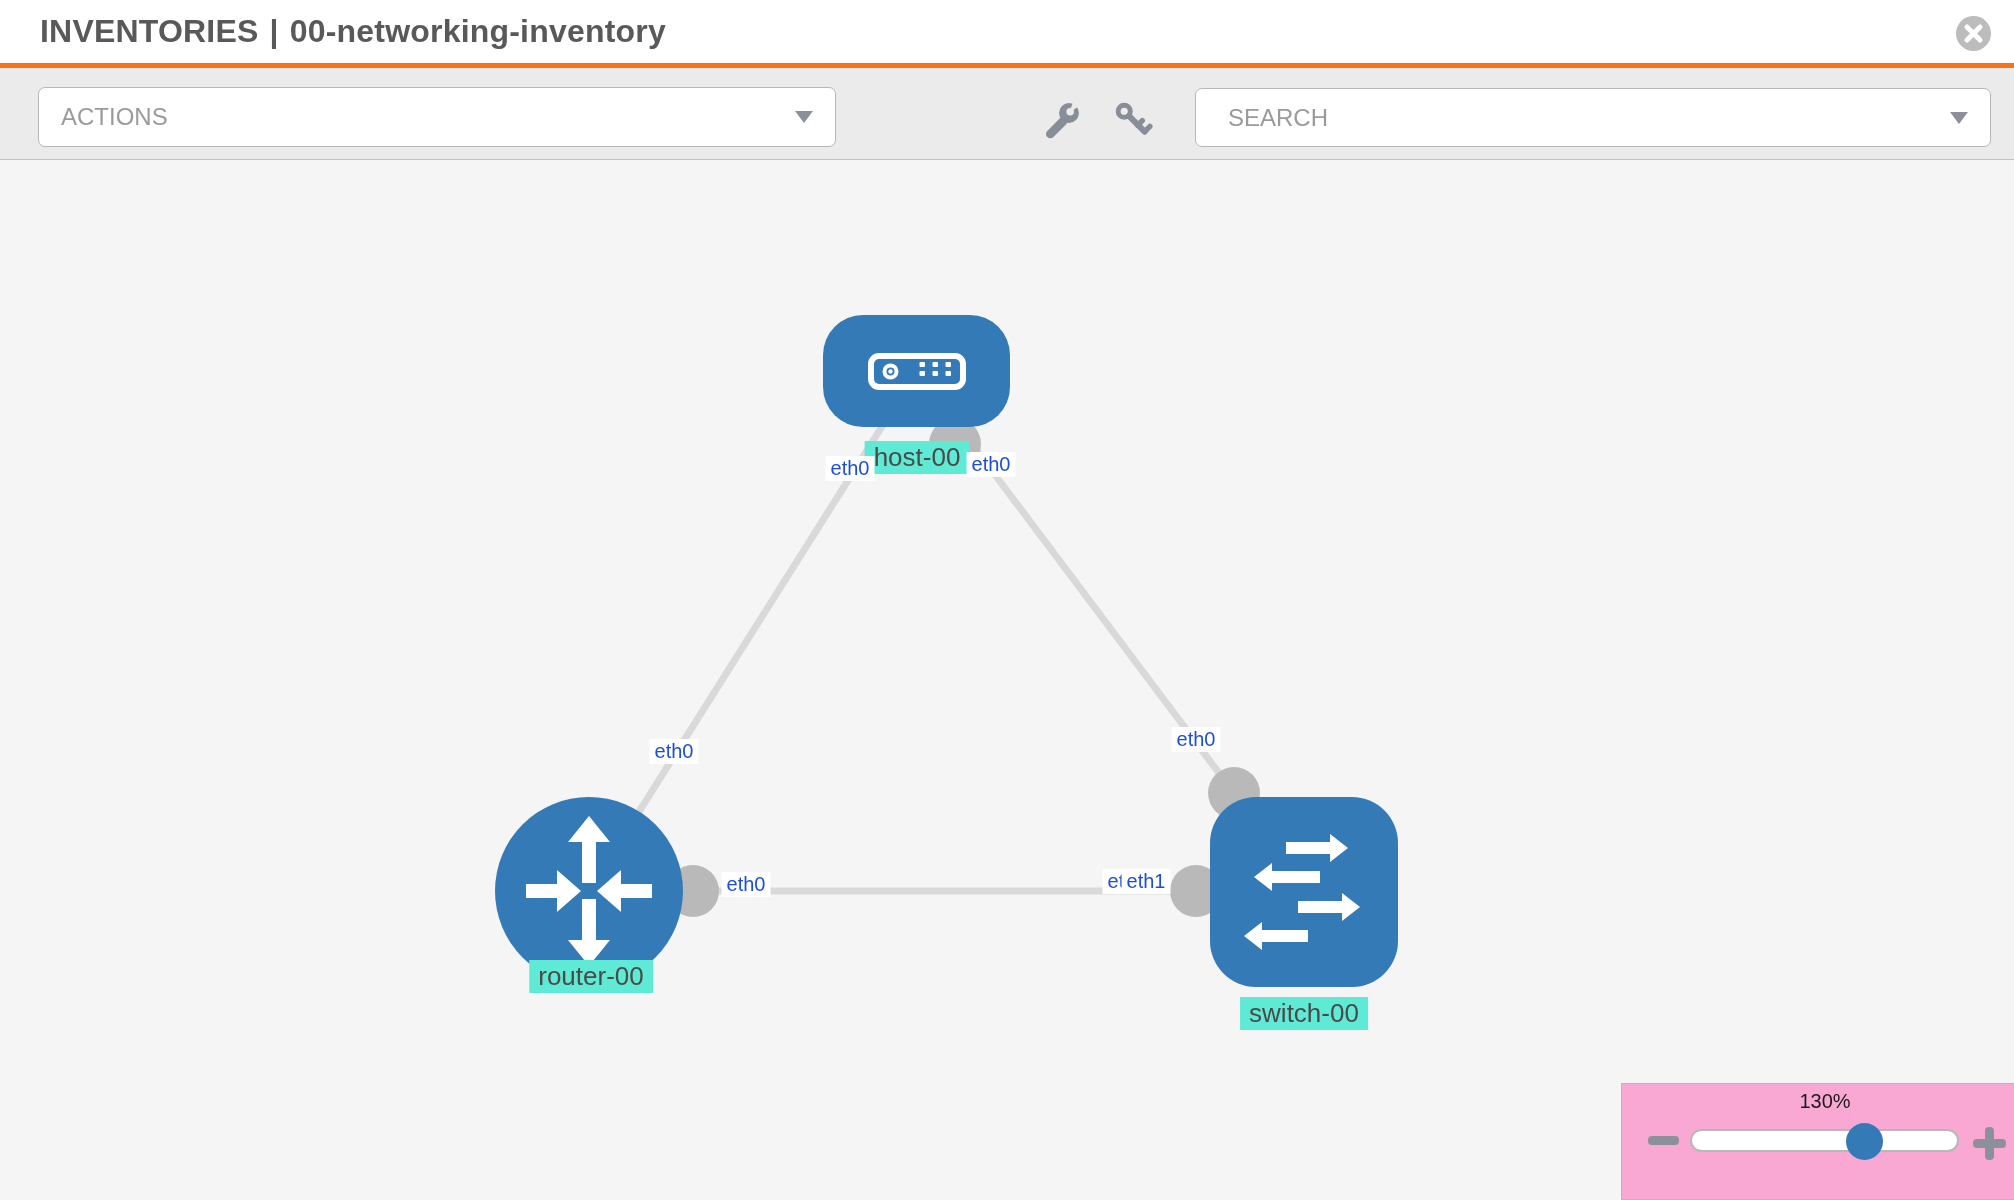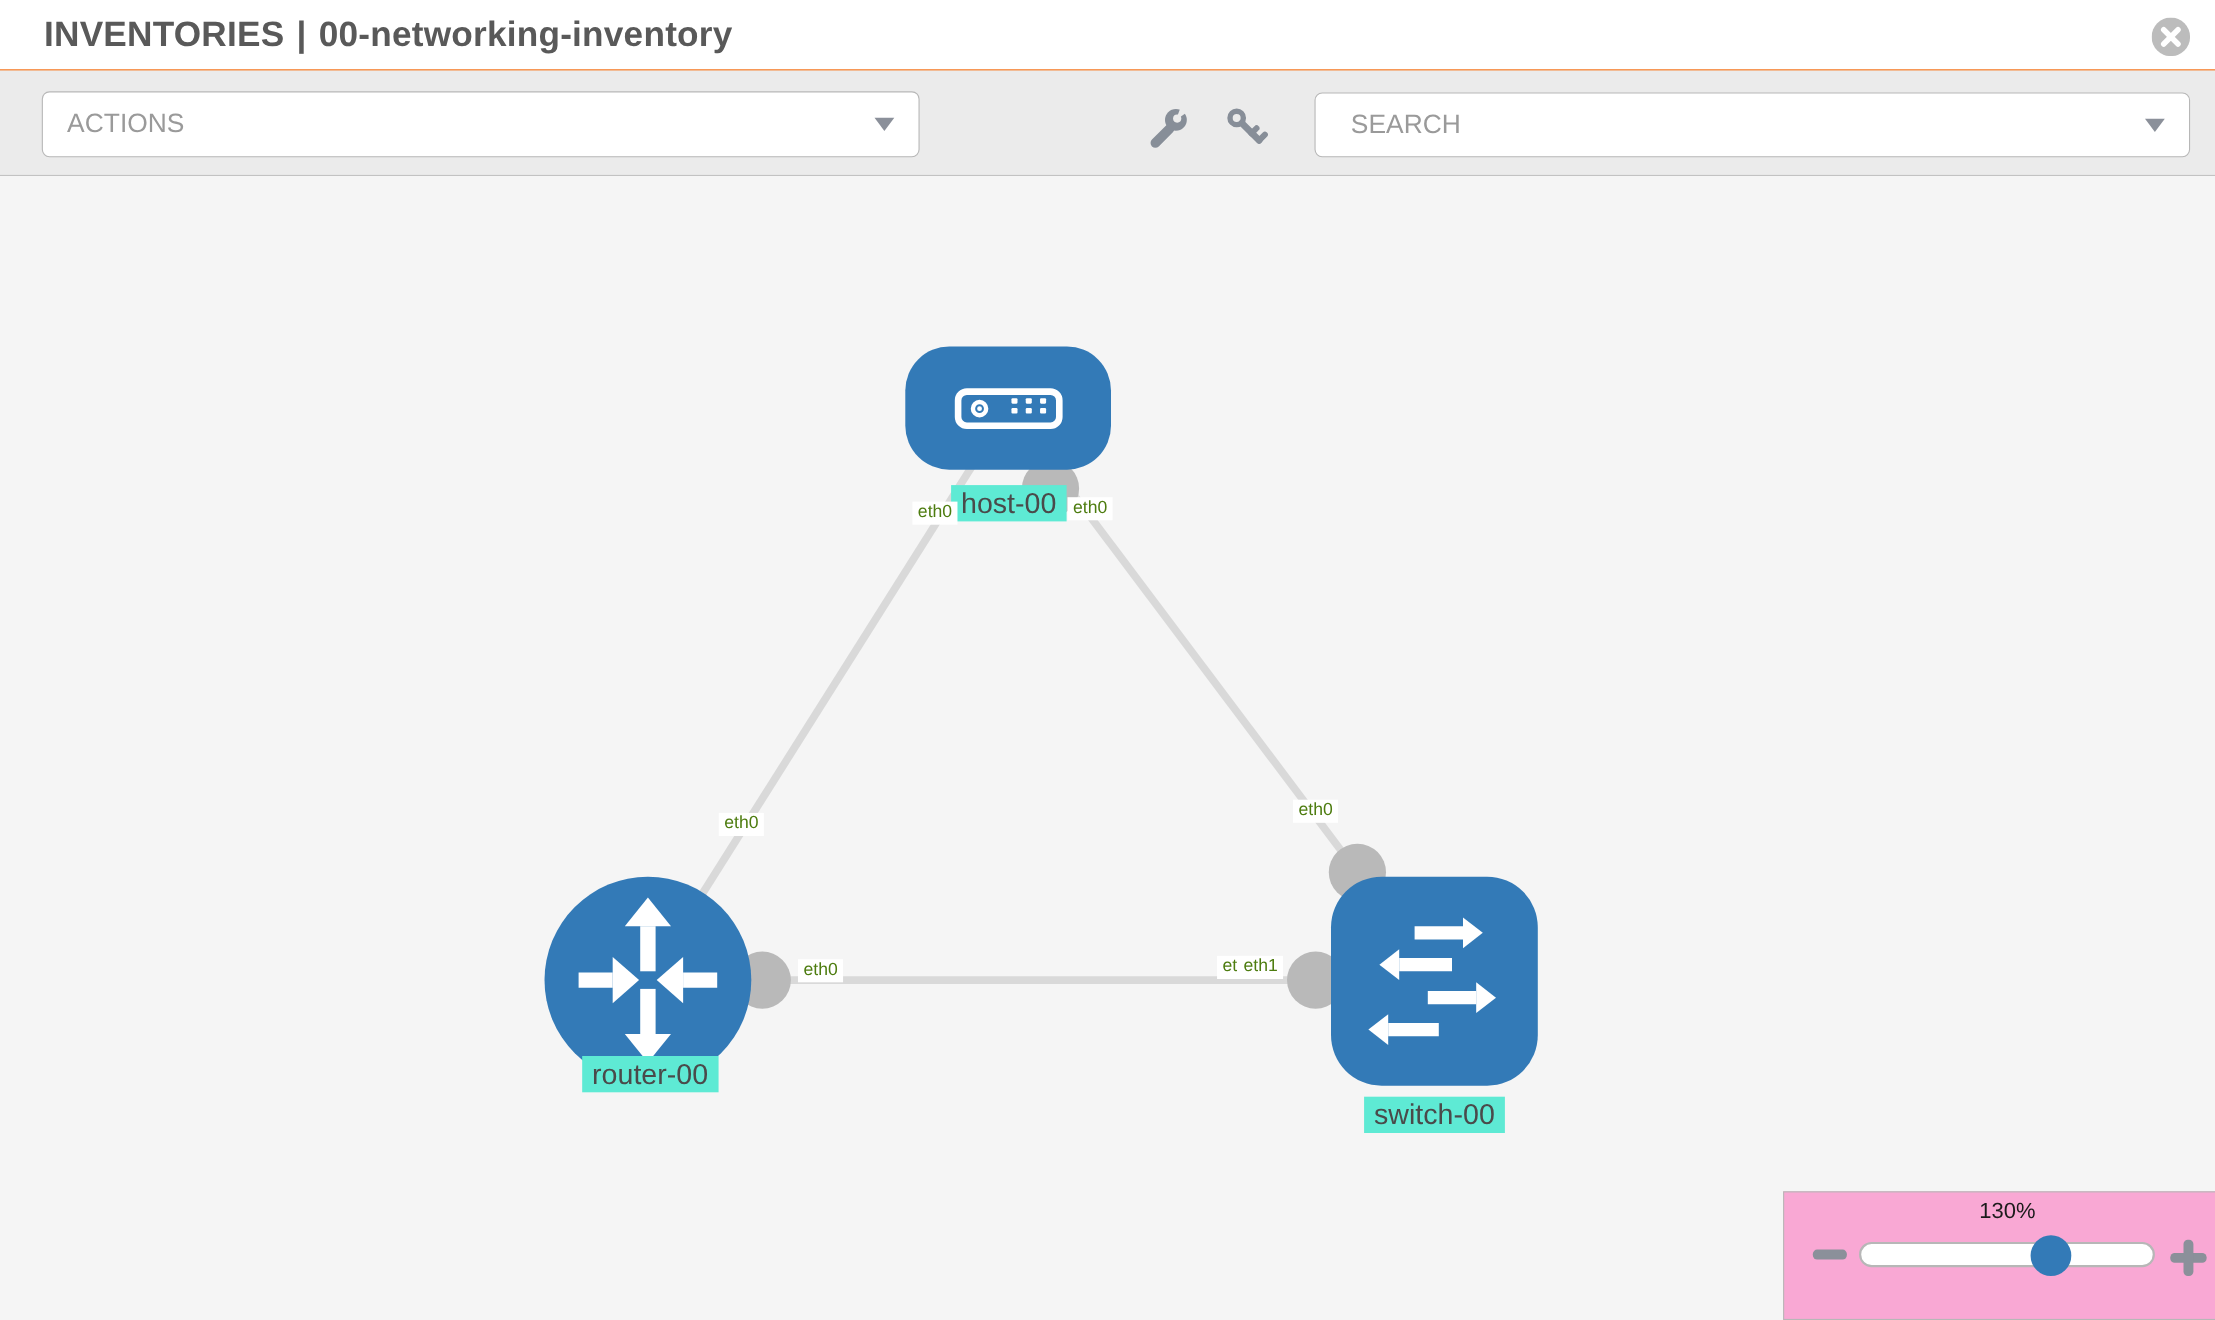--- a/index.html
+++ b/index.html
@@ -7,39 +7,39 @@
     font-family:"Liberation Sans", sans-serif; }
 
   
   #header { position:absolute; left:0; top:0; width:2014px; height:63px; background:#fff; }
   #title { position:absolute; left:40px; top:0; height:63px; display:flex; align-items:center;
     gap:11px; font-size:32px; font-weight:bold; color:#595959; letter-spacing:0.2px; }
   #close-btn { position:absolute; right:23px; top:16px; width:35px; height:35px; cursor:pointer; }
 
   
   #toolbar { position:absolute; left:0; top:63px; width:2014px; height:97px; background:#ebebeb;
-    border-top:1px solid #f97316; border-bottom:1px solid #c2c2c2; }
+    border-top:5px solid #f97316; border-bottom:1px solid #c2c2c2; }
   .select { position:absolute; background:#fff; border:1px solid #b7b7b7; border-radius:7px;
     display:flex; align-items:center; justify-content:space-between; font-size:24px;
     color:#9a9a9a; padding:0 22px; cursor:pointer; }
   #actions-select { left:38px; top:19px; width:798px; height:60px; }
   #search-select  { left:1195px; top:20px; width:796px; height:59px;padding-left:32px; }
   .chevron { width:0; height:0; border-left:9px solid transparent;
     border-right:9px solid transparent; border-top:12px solid #8b909a; }
   .tool-btn { position:absolute; top:31px; width:42px; height:42px; cursor:pointer; }
   #wrench-btn { left:1041px; }
   #key-btn { left:1112px; }
 
   
   #canvas { position:absolute; left:0; top:160px; width:2014px; height:1040px; background:#f5f5f5; }
   #topology-svg { position:absolute; left:0; top:0; }
   .nlabel { position:absolute; transform:translateX(-50%); background:#5eead4; color:#4a4a4a;
     font-size:26px; padding:1px 9px; white-space:nowrap; }
-  .ilabel { position:absolute; transform:translateX(-50%); background:#fff; color:#4d7c0f;
-    font-size:16px; padding:2px 5px; white-space:nowrap; line-height:1.05; }
+  .ilabel { position:absolute; transform:translateX(-50%); background:#fff; color:#1d4ed8;
+    font-size:20px; padding:2px 5px; white-space:nowrap; line-height:1.05; }
   #lbl-host   { left:917px;  top:281px; }
   #lbl-router { left:591px;  top:800px; }
   #lbl-switch { left:1304px; top:837px; }
   #if-hr-host   { left:850px;  top:296px; }
   #if-hs-host   { left:991px;  top:292px; }
   #if-hr-router { left:674px;  top:579px; }
   #if-hs-switch { left:1196px; top:567px; }
   #if-rs-router { left:746px;  top:712px; }
   #if-rs-switch-under { left:1127px; top:709px; z-index:1; }
   #if-rs-switch { left:1146px; top:709px; z-index:2; }

